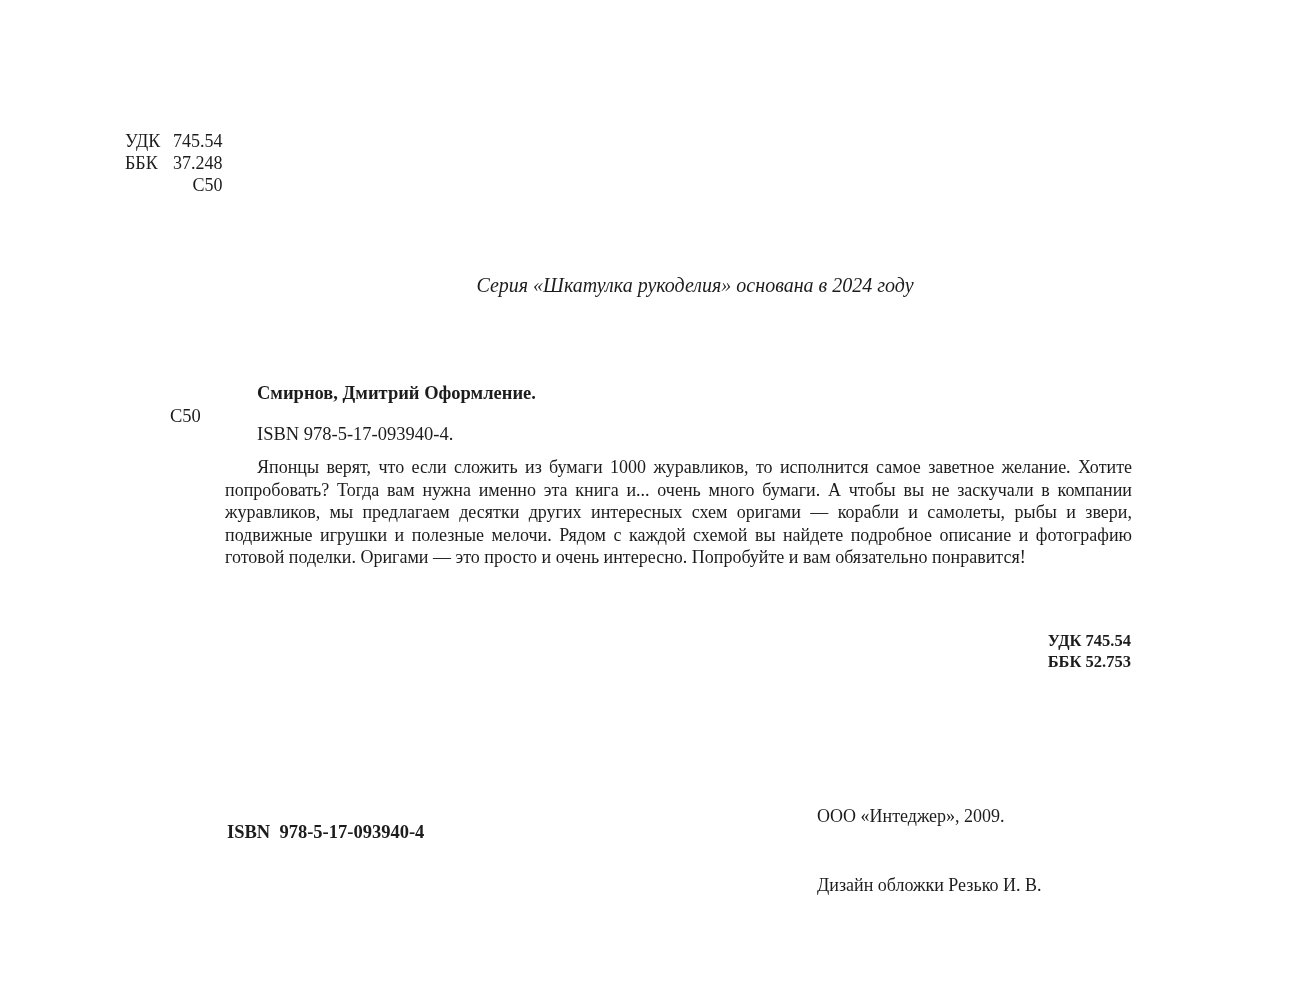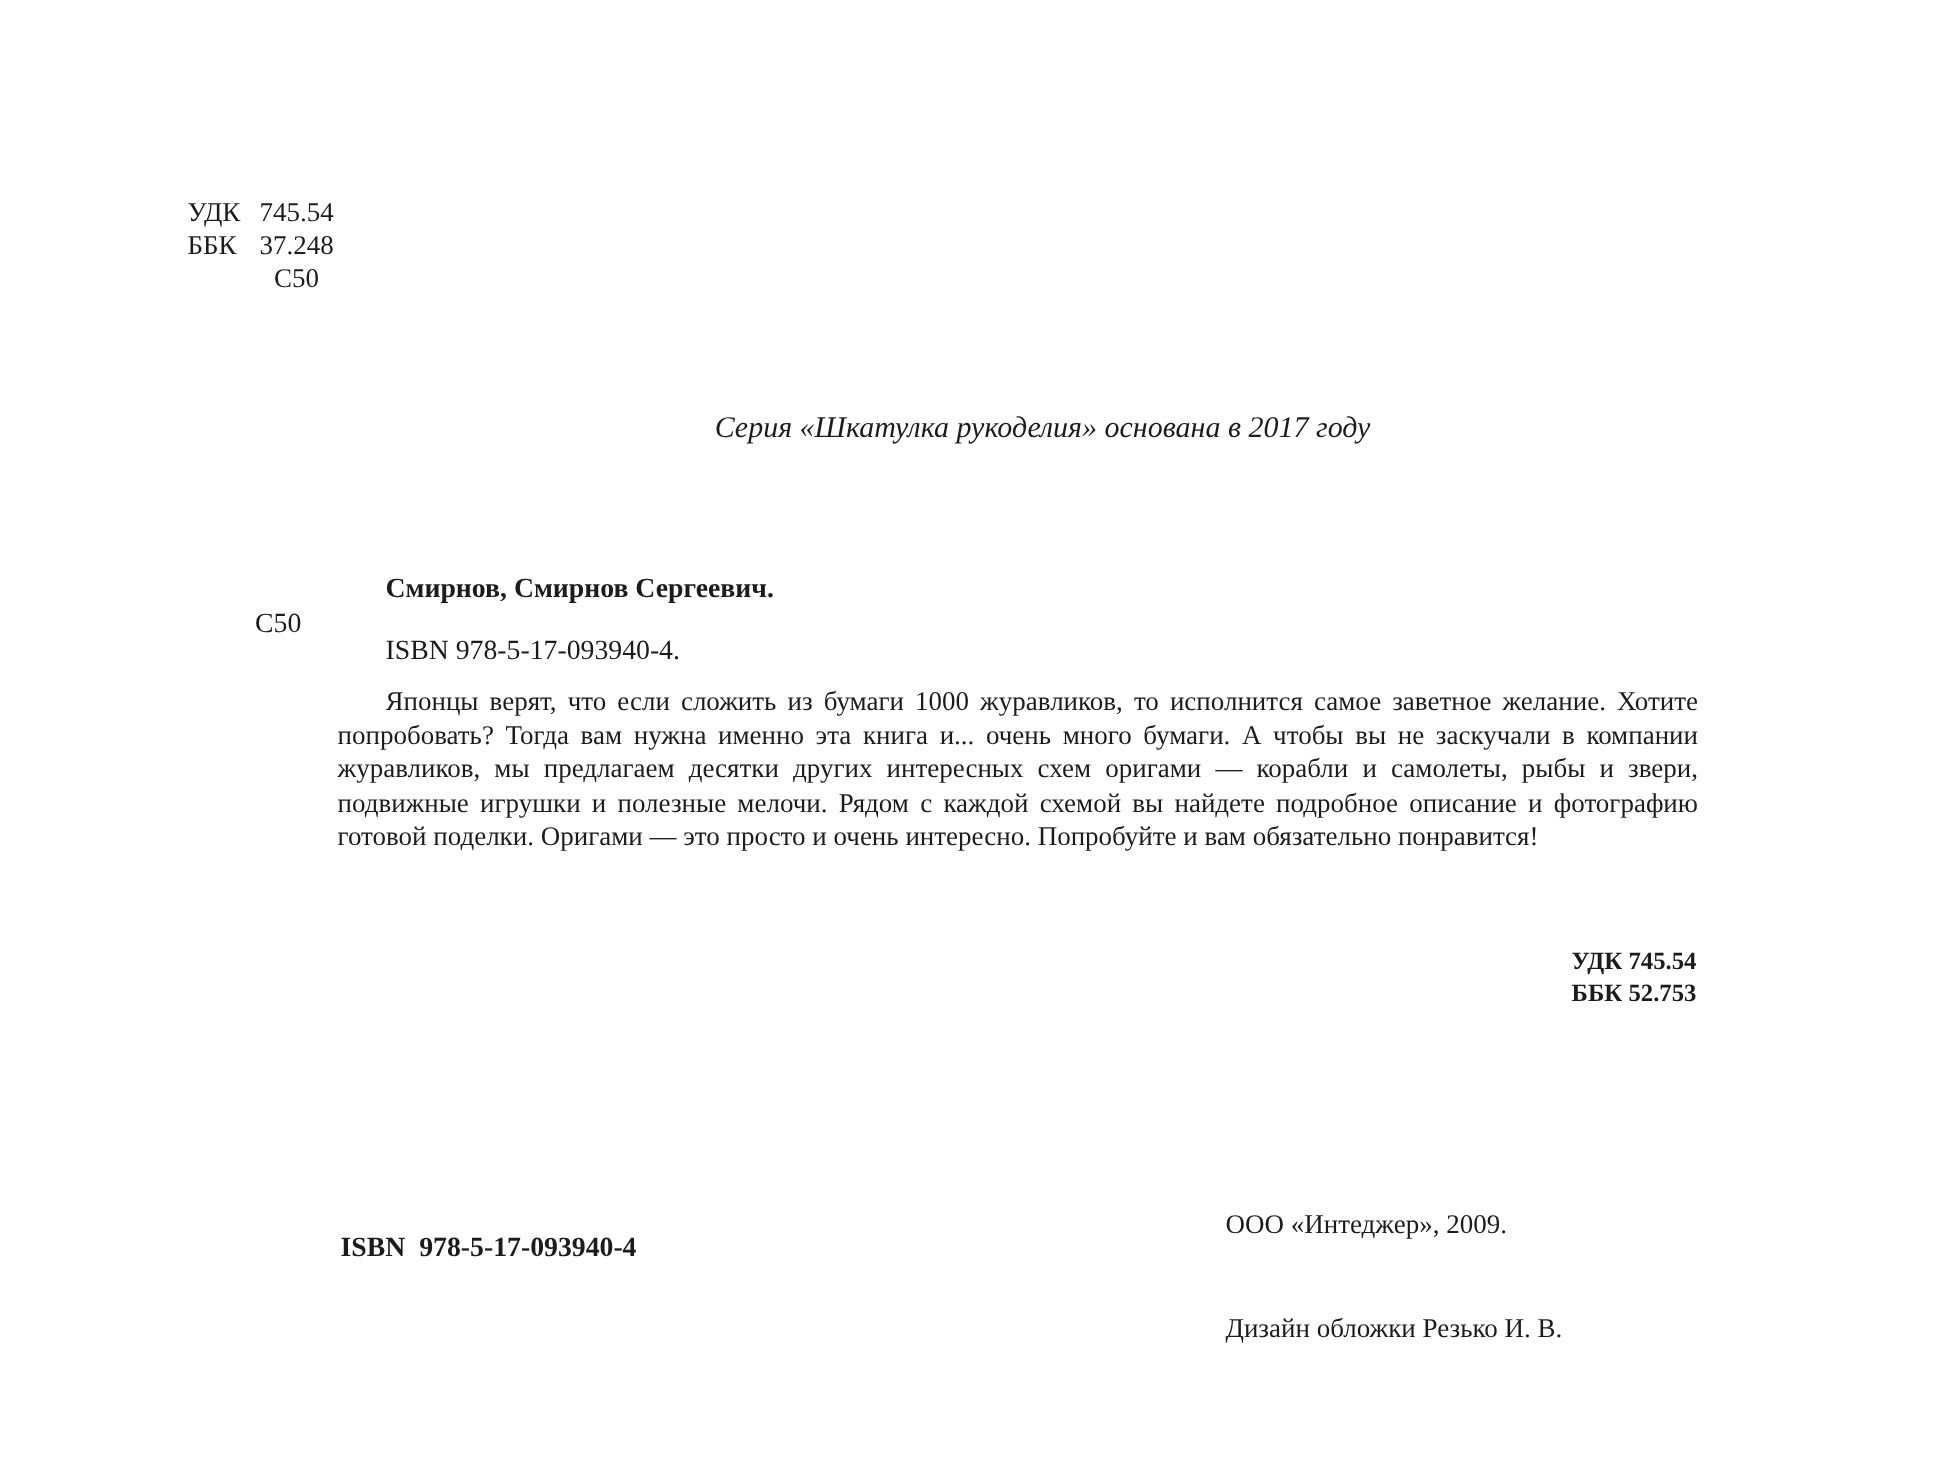--- a/index.html
+++ b/index.html
@@ -23,21 +23,21 @@
     left: 125px;
     top: 130px;
     font-size: 18px;
     line-height: 22px;
   }
   .class-block-top .row {
     display: grid;
     grid-template-columns: 48px auto;
     column-gap: 0;
   }
-  .class-block-top .val { text-align: center; }
+  .class-block-top .val { text-align: right; }
 
   
   .series-note {
     position: absolute;
     left: 90px;
     width: 1210px;
     top: 274px;
     text-align: center;
     font-style: italic;
     font-size: 20px;
@@ -121,26 +121,26 @@
     <div class="row">
       <span>ББК</span>
       <span class="val">37.248</span>
     </div>
     <div class="row">
       <span></span>
       <span class="val">С50</span>
     </div>
   </div>
 
-  <div class="series-note">Серия «Шкатулка рукоделия» основана в 2017 году</div>
+  <div class="series-note">Серия «Шкатулка рукоделия» основана в 2024 году</div>
 
   <div class="margin-code">С50</div>
 
   <div class="catalog-card">
-    <p class="author-heading">Смирнов, Смирнов Сергеевич.</p>
+    <p class="author-heading">Смирнов, Дмитрий Оформление.</p>
     <p class="isbn-line">ISBN 978-5-17-093940-4.</p>
     <p class="annotation">Японцы верят, что если сложить из бумаги 1000 журавликов, то исполнится самое заветное желание. Хотите попробовать? Тогда вам нужна именно эта книга и... очень много бумаги. А чтобы вы не заскучали в компании журавликов, мы предлагаем десятки других интересных схем оригами — корабли и самолеты, рыбы и звери, подвижные игрушки и полезные мелочи. Рядом с каждой схемой вы найдете подробное описание и фотографию готовой поделки. Оригами — это просто и очень интересно. Попробуйте и вам обязательно понравится!</p>
   </div>
 
   <div class="class-block-right">
     <div>УДК 745.54</div>
     <div>ББК 52.753</div>
   </div>
 
   <div class="isbn-bottom">ISBN  978-5-17-093940-4</div>

